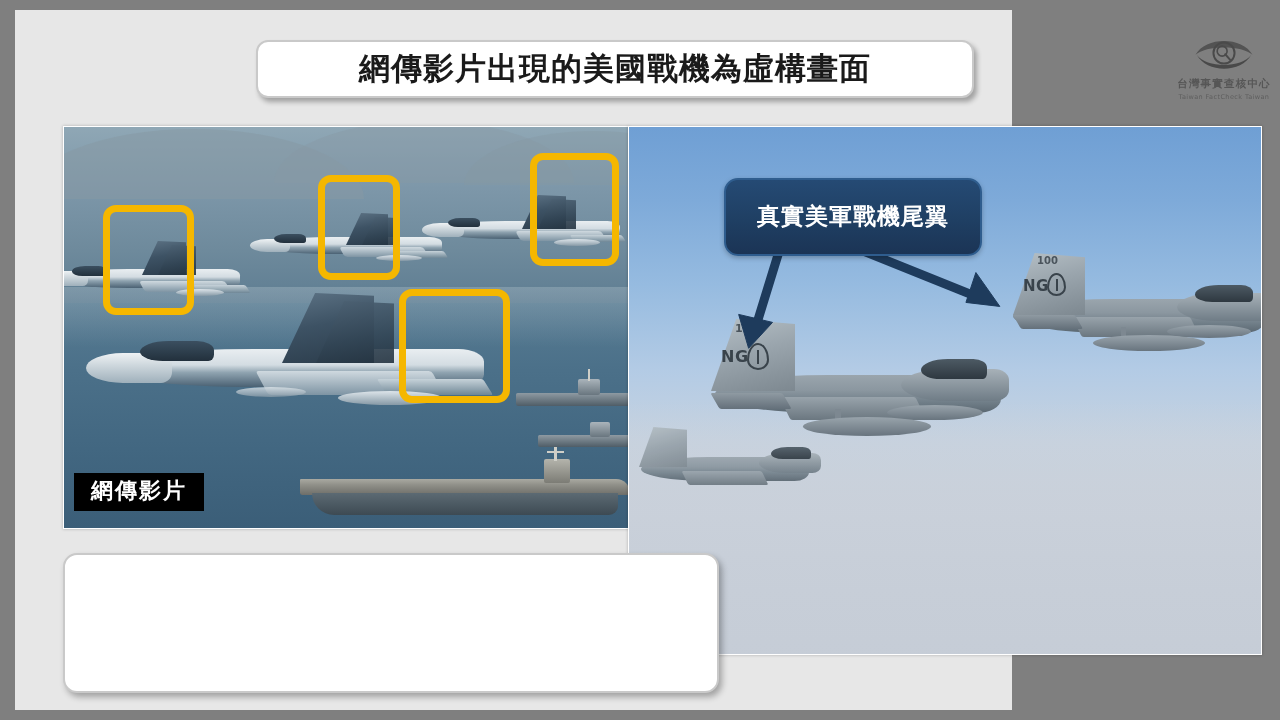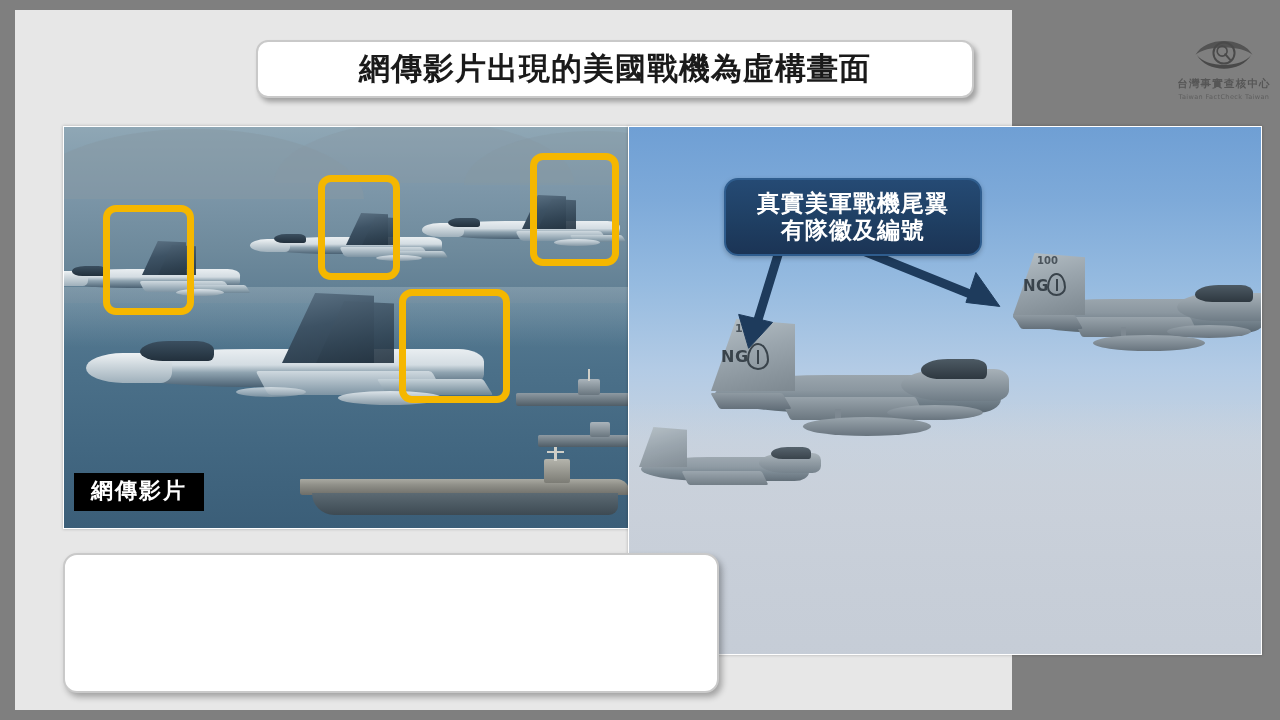--- a/index.html
+++ b/index.html
@@ -489,20 +489,19 @@
             <polygon points="372,180 338,176 348,146"></polygon>
           </g>
         </svg>
 
       </div>
     </div>
 
     <div id="callout-tail"></div>
     <div id="callout">
       <div class="line">真實美軍戰機尾翼</div>
-      <div class="line">有隊徽及編號</div>
     </div>
 
     <div id="verdict-box">
     </div>
 
   </div>
 </div>
 
 </body></html>

